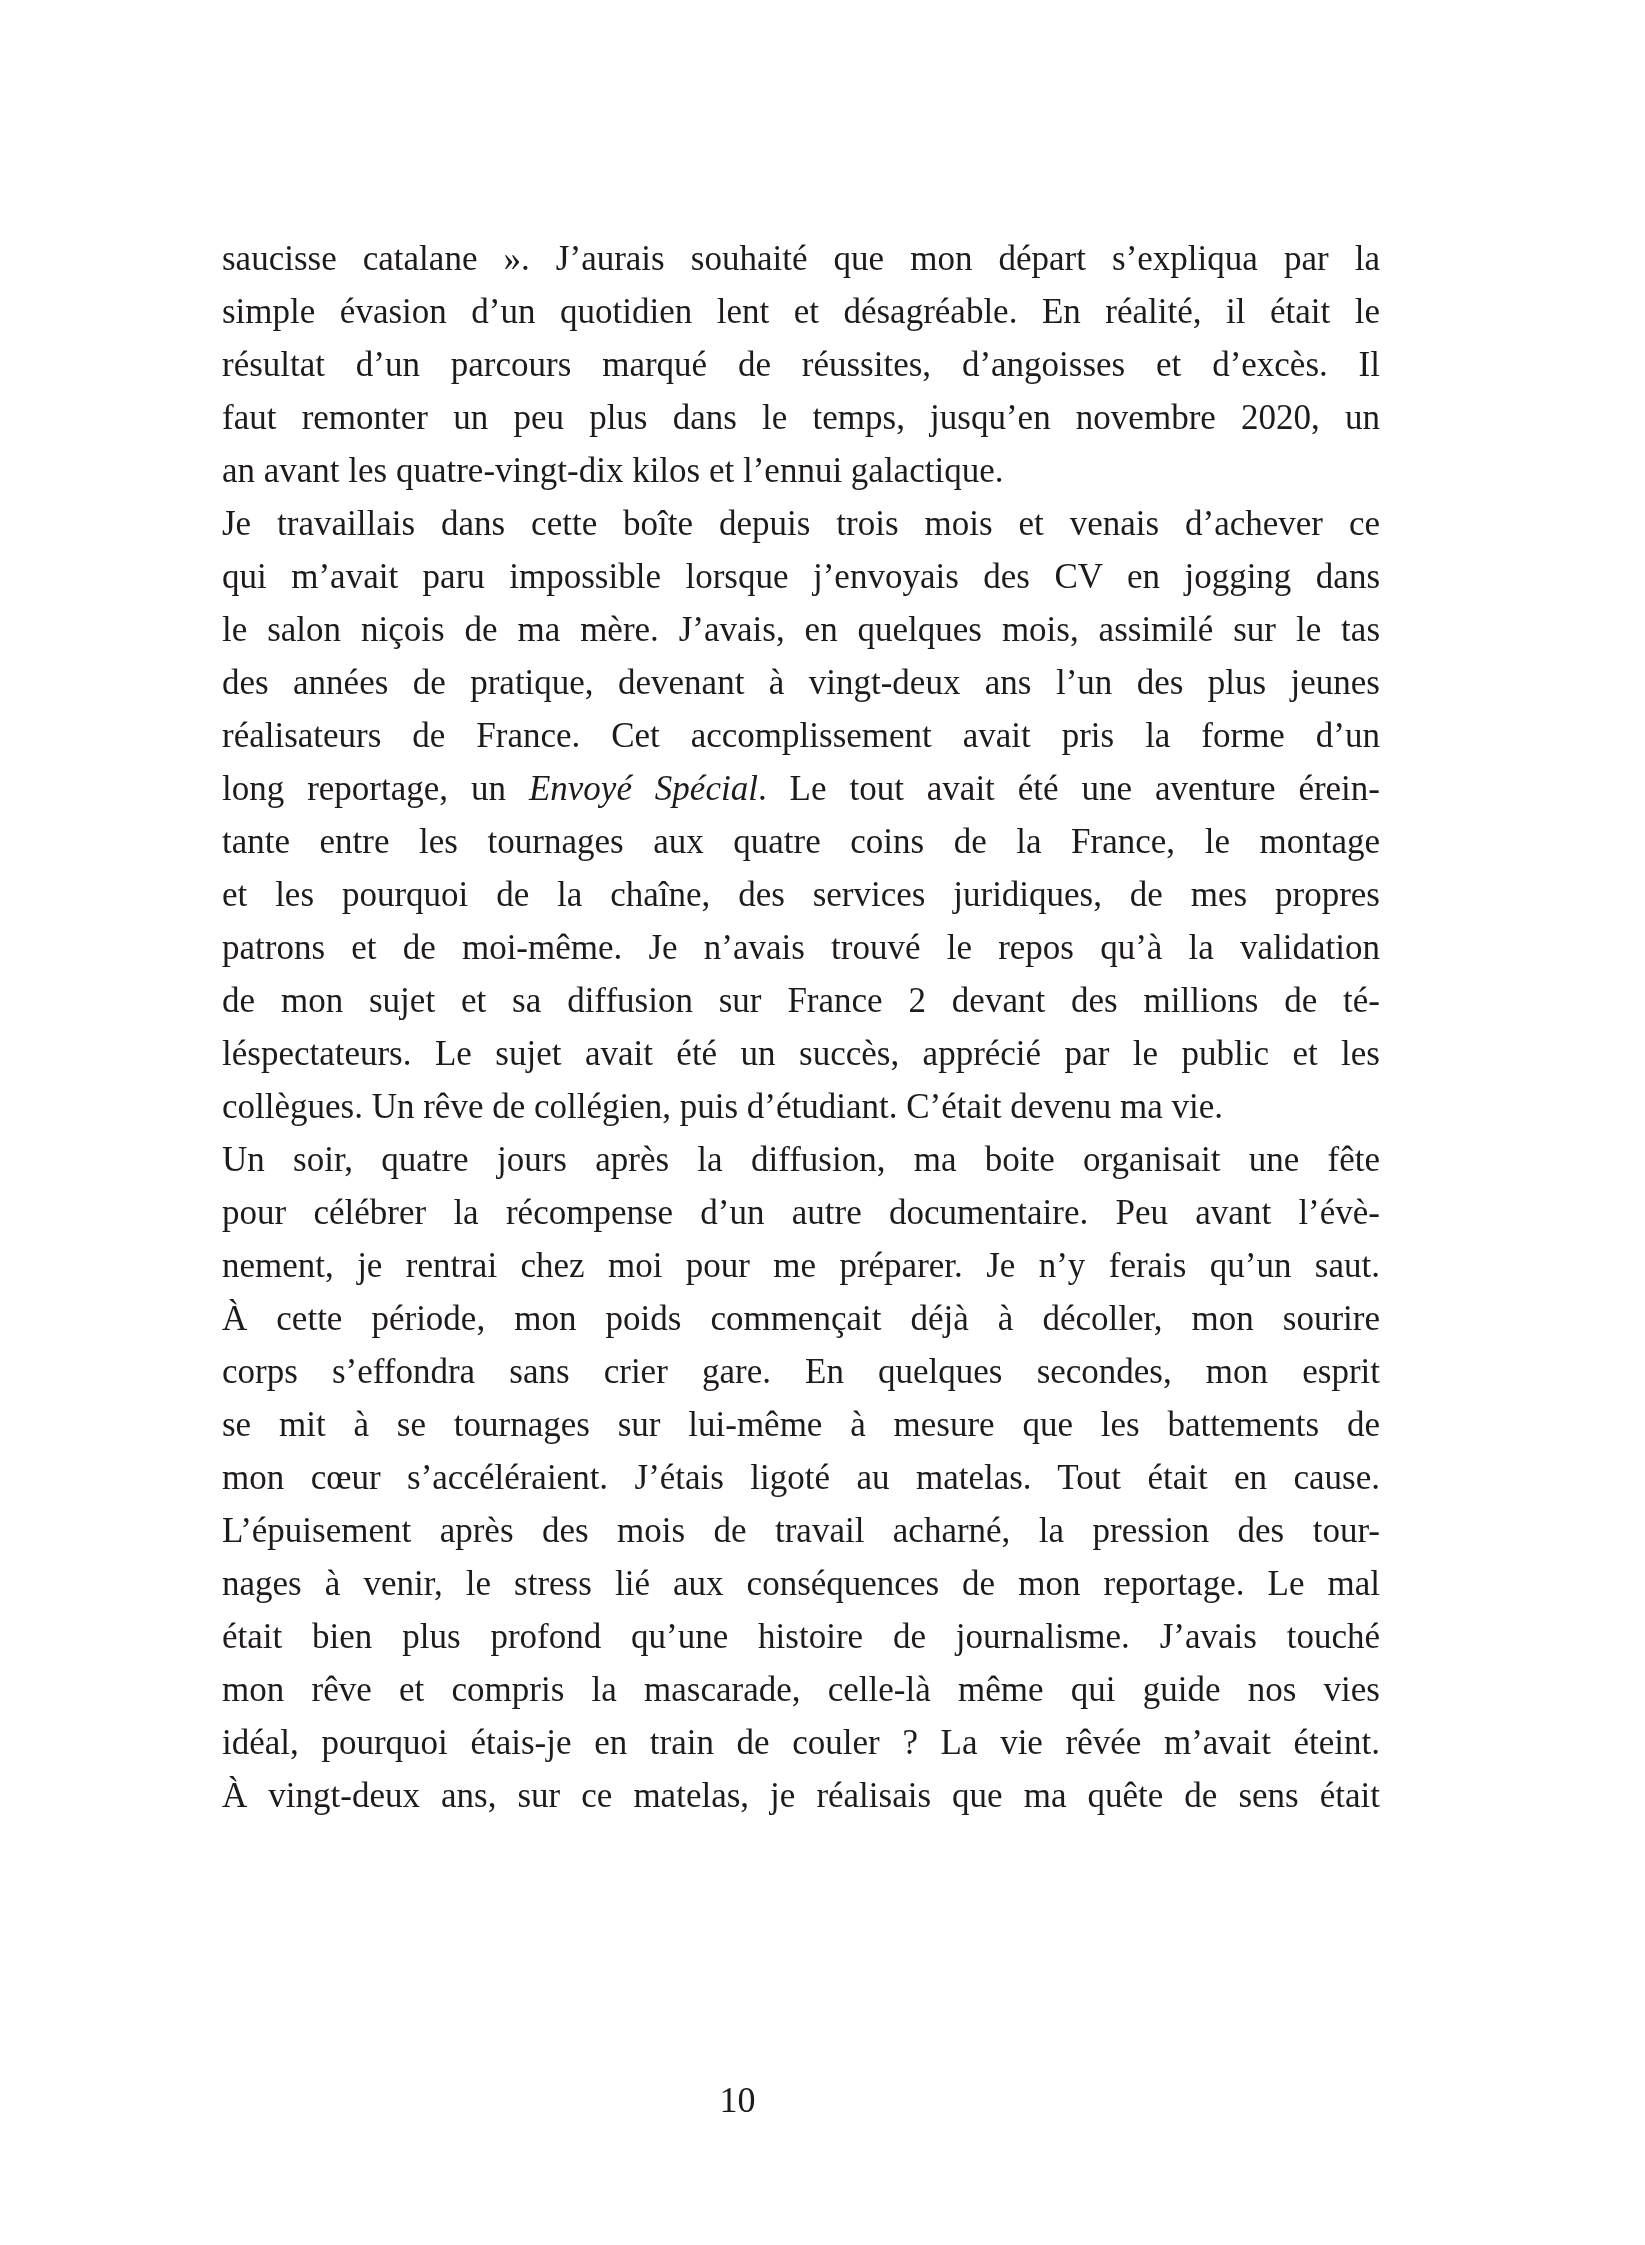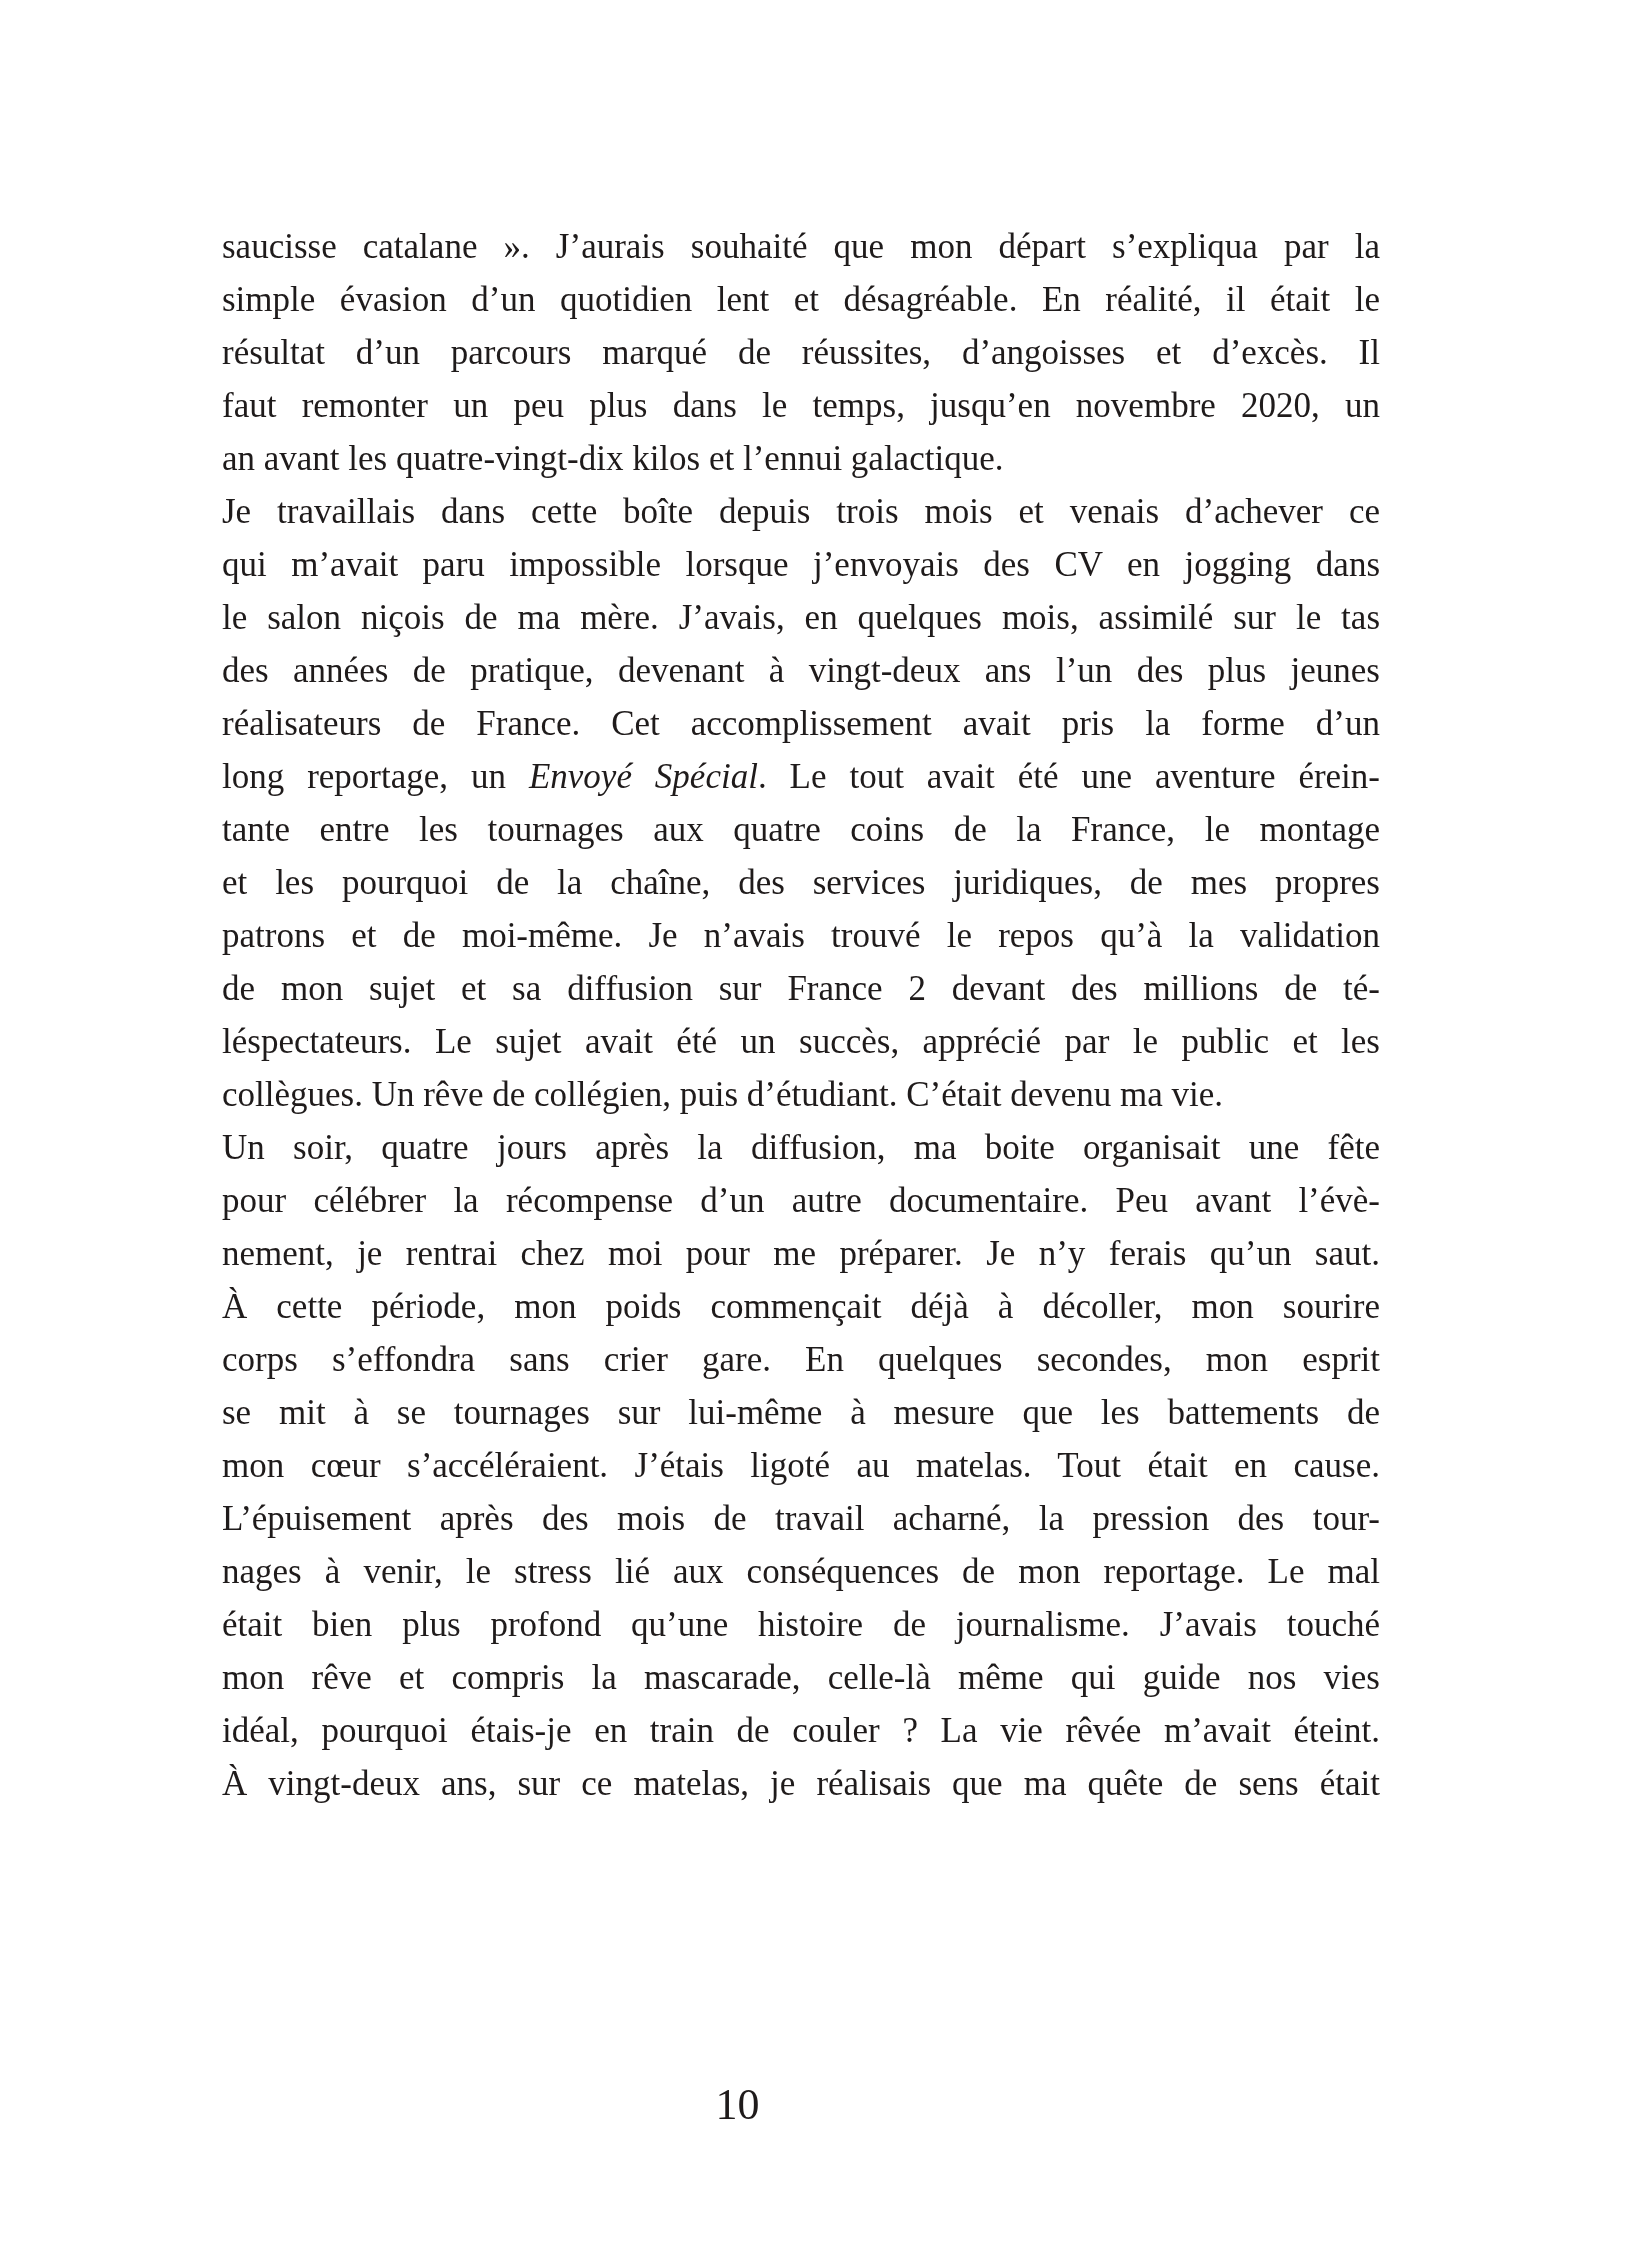--- a/index.html
+++ b/index.html
@@ -3,21 +3,21 @@
   <meta charset="utf-8">
   <style>
     html, body { margin: 0; padding: 0; background: #ffffff; }
     body { width: 1646px; height: 2246px; position: relative; overflow: hidden; }
     .page {
       position: absolute; left: 0; top: 0; width: 1646px; height: 2246px; background: #ffffff;
     }
     .text-block {
       position: absolute;
       left: 222px;
-      top: 220px;
+      top: 232px;
       width: 1158px;
       font-family: "Liberation Serif", "DejaVu Serif", serif;
       font-size: 35px;
       line-height: 53px;
       color: #1f1b1b;
     }
     .line {
       display: block;
       height: 53px;
       white-space: nowrap;
@@ -26,21 +26,21 @@
       overflow: visible;
     }
     .line.last { text-align-last: left; }
     .line em { font-style: italic; }
     .page-number {
       position: absolute;
       left: 0; width: 1475px;
       top: 2079px;
       text-align: center;
       font-family: "Liberation Serif", "DejaVu Serif", serif;
-      font-size: 44px;
+      font-size: 36px;
       color: #1f1b1b;
     }
   </style>
 </head>
 <body>
 
 <div class="page">
   <div class="text-block">
     <span class="line">saucisse catalane ». J’aurais souhaité que mon départ s’expliqua par la</span>
     <span class="line">simple évasion d’un quotidien lent et désagréable. En réalité, il était le</span>

